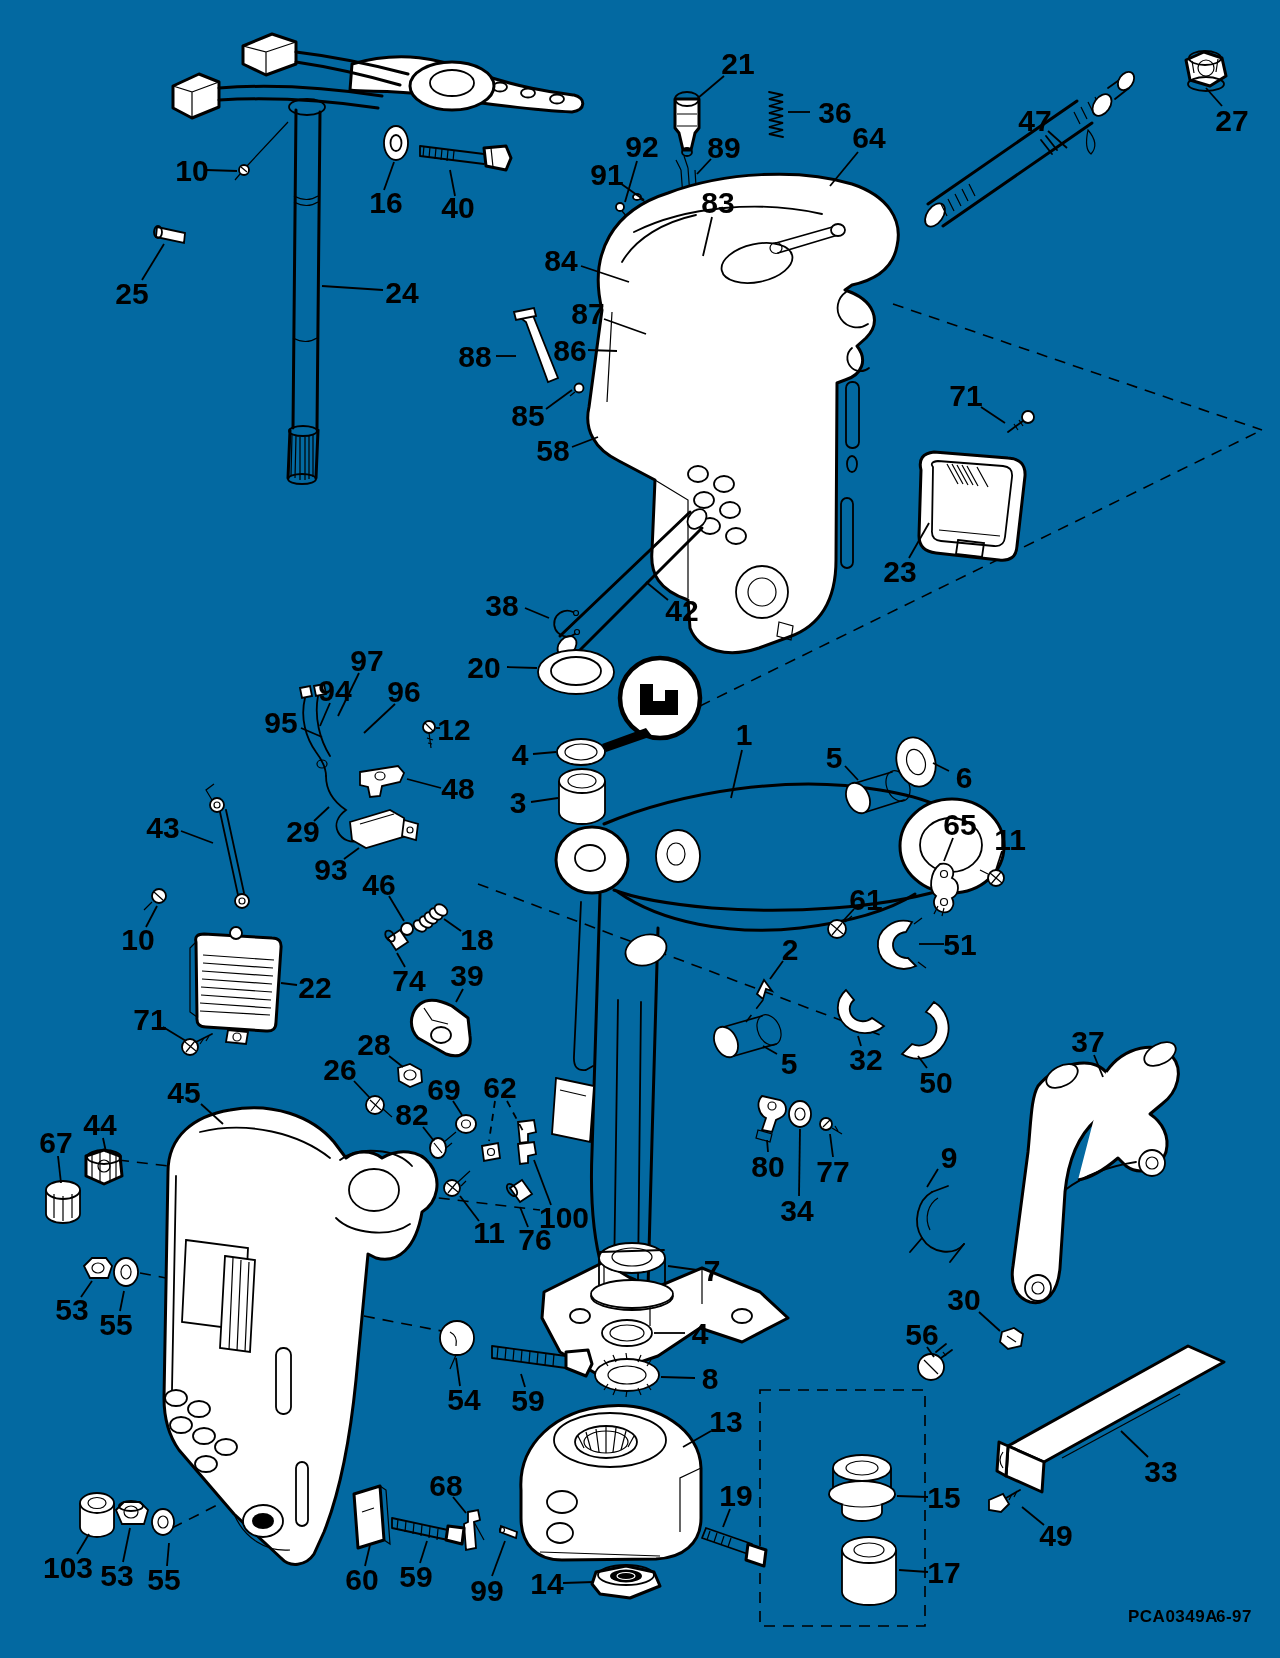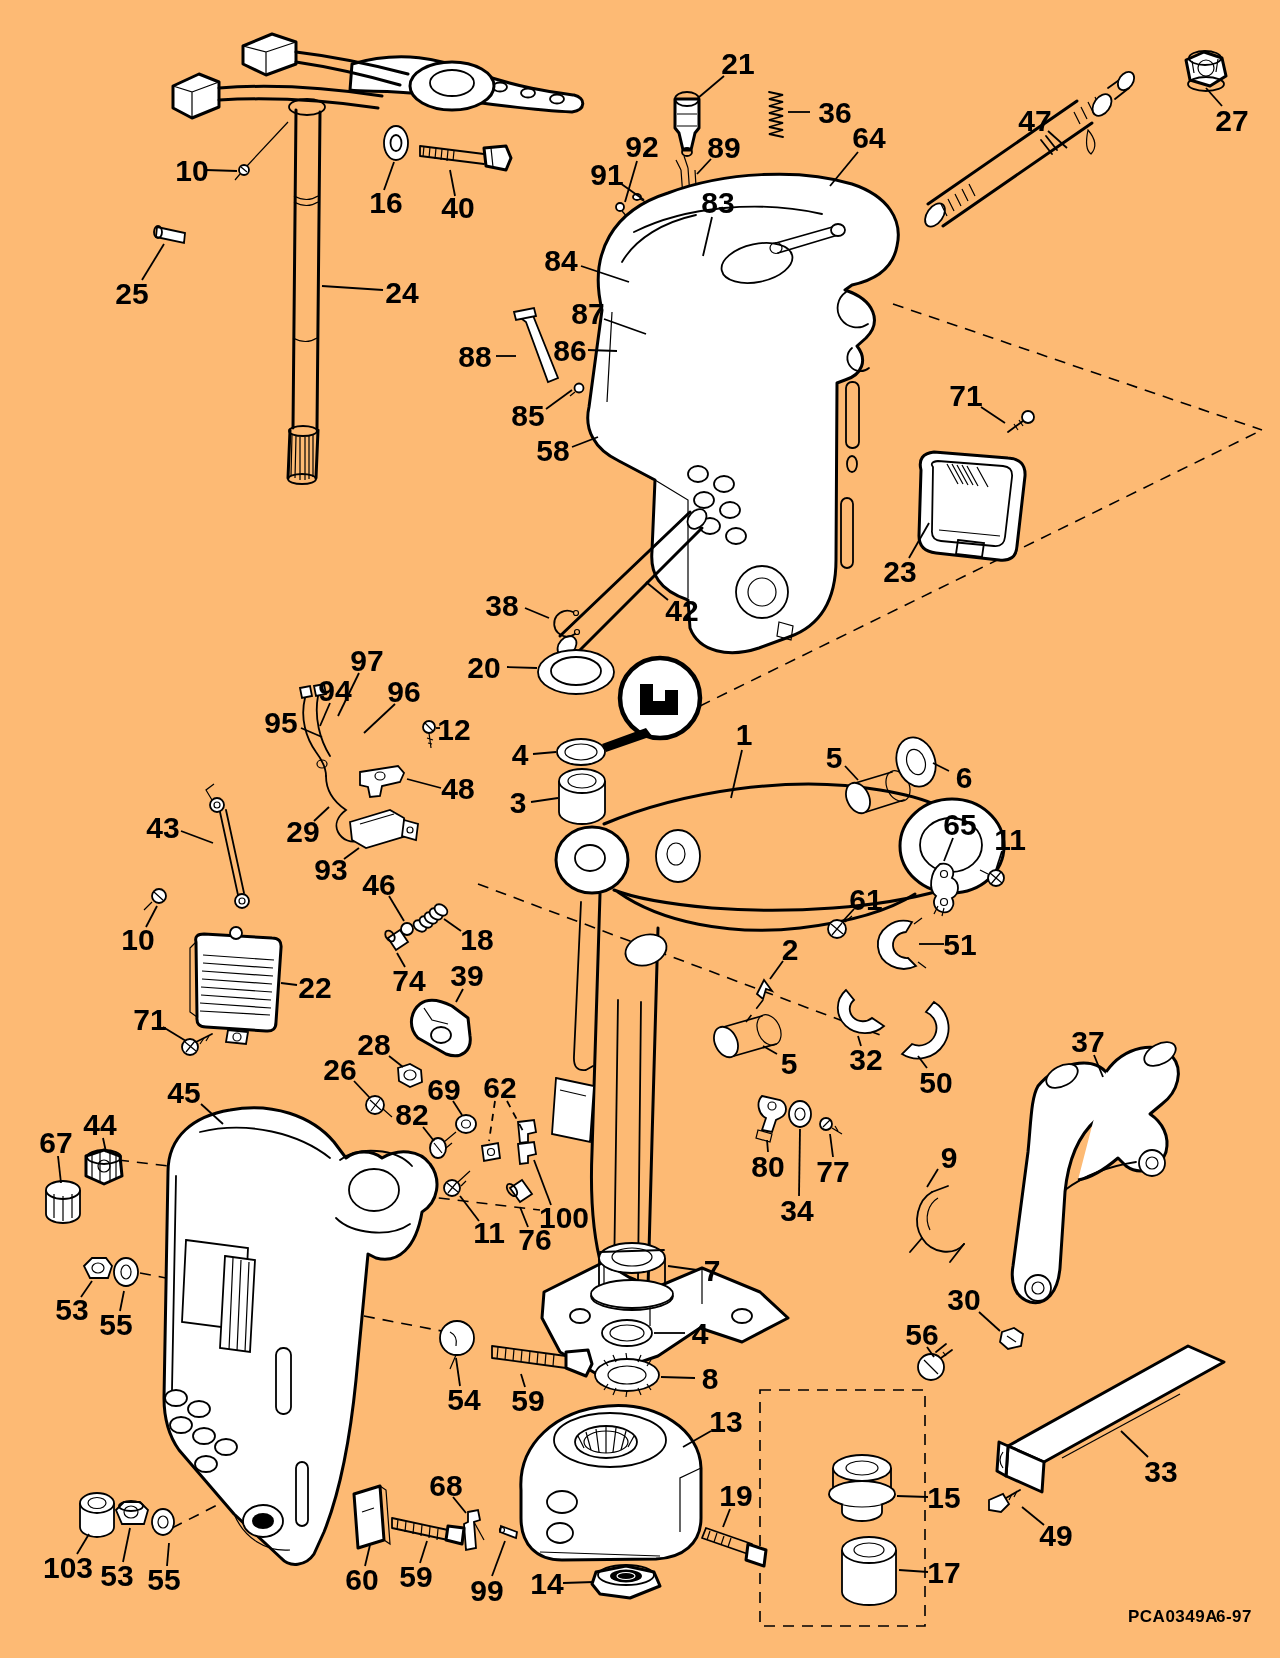--- a/index.html
+++ b/index.html
@@ -1,16 +1,16 @@
 <!DOCTYPE html>
 <html><head>
 <meta charset="utf-8">
 <style>
   html,body{margin:0;padding:0;background:#fff;}
-  .page{width:1280px;height:1658px;position:relative;background:#fdba74;overflow:hidden;}
+  .page{width:1280px;height:1658px;position:relative;background:#0369a1;overflow:hidden;}
   svg{display:block;}
   svg text{font-family:"Liberation Sans",sans-serif;}
   .callout{font-size:30px;font-weight:700;fill:#000;}
   .footer-text{font-size:17px;font-weight:700;fill:#000;letter-spacing:.5px;}
   .ol{fill:#fff;stroke:#000;stroke-width:3;stroke-linejoin:round;}
   .ol2{fill:none;stroke:#000;stroke-width:3;stroke-linecap:round;stroke-linejoin:round;}
   .d{fill:none;stroke:#000;stroke-width:1.8;stroke-linecap:round;}
   .dw{fill:#fff;stroke:#000;stroke-width:1.8;}
   .th{fill:none;stroke:#000;stroke-width:1.2;}
   .blk{fill:#000;stroke:none;}

